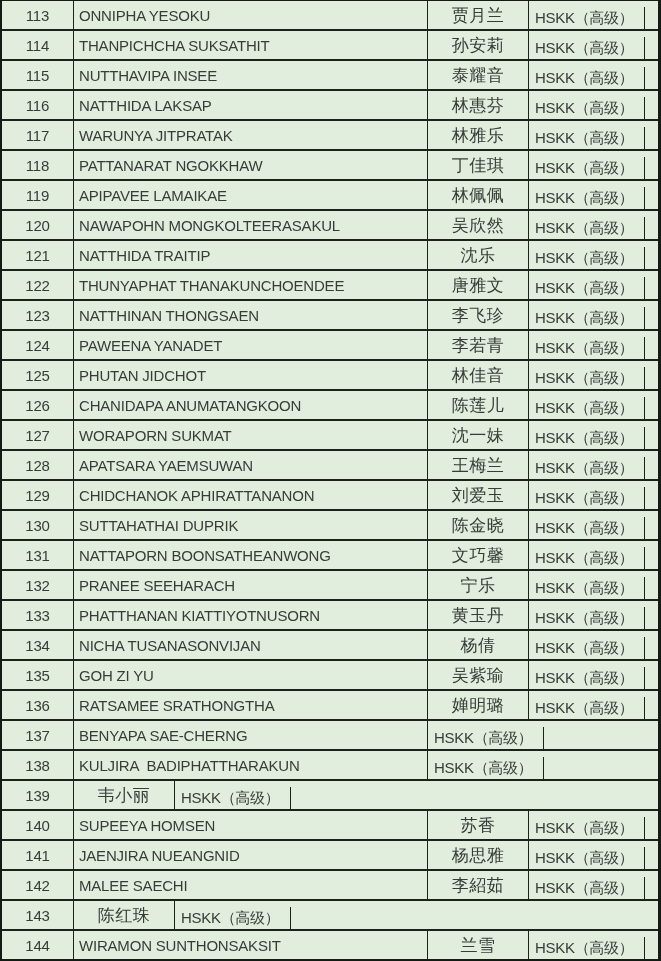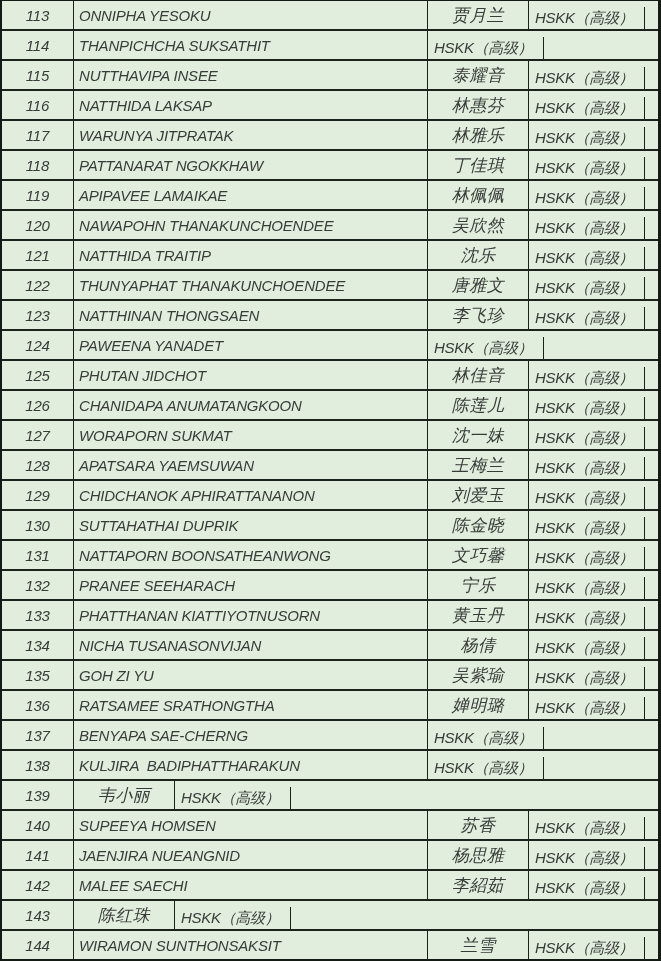--- a/index.html
+++ b/index.html
@@ -24,21 +24,20 @@
     border-top: 1px solid #141a14;
     display: flex;
     flex-direction: column;
   }
   .row {
     flex: 1 1 0;
     display: flex;
     align-items: stretch;
     border-bottom: 2px solid #1b211b;
     min-height: 0;
-    font-style: italic;
   }
   .row:last-child { border-bottom: 2px solid #141a14; }
   .cell {
     box-sizing: border-box;
     display: flex;
     align-items: center;
     border-right: 1px solid #1b211b;
     color: #383c38;
     font-size: 15px;
     font-stretch: condensed;
@@ -81,20 +80,21 @@
     <div class="cell c-no">113</div>
     <div class="cell c-name">ONNIPHA YESOKU</div>
     <div class="cell c-cn">贾月兰</div>
     <div class="cell c-level">HSKK（高级）</div>
     <div class="cell c-strip"></div>
   </div>
 
   <div class="row">
     <div class="cell c-no">114</div>
     <div class="cell c-name">THANPICHCHA SUKSATHIT</div>
+    <div class="cell c-cn">孙安莉</div>
     <div class="cell c-level">HSKK（高级）</div>
     <div class="cell c-strip"></div>
   </div>
 
   <div class="row">
     <div class="cell c-no">115</div>
     <div class="cell c-name">NUTTHAVIPA INSEE</div>
     <div class="cell c-cn">泰耀音</div>
     <div class="cell c-level">HSKK（高级）</div>
     <div class="cell c-strip"></div>
@@ -127,21 +127,21 @@
   <div class="row">
     <div class="cell c-no">119</div>
     <div class="cell c-name">APIPAVEE LAMAIKAE</div>
     <div class="cell c-cn">林佩佩</div>
     <div class="cell c-level">HSKK（高级）</div>
     <div class="cell c-strip"></div>
   </div>
 
   <div class="row">
     <div class="cell c-no">120</div>
-    <div class="cell c-name">NAWAPOHN THANAKUNCHOENDEE</div>
+    <div class="cell c-name">NAWAPOHN MONGKOLTEERASAKUL</div>
     <div class="cell c-cn">吴欣然</div>
     <div class="cell c-level">HSKK（高级）</div>
     <div class="cell c-strip"></div>
   </div>
 
   <div class="row">
     <div class="cell c-no">121</div>
     <div class="cell c-name">NATTHIDA TRAITIP</div>
     <div class="cell c-cn">沈乐</div>
     <div class="cell c-level">HSKK（高级）</div>
@@ -160,20 +160,21 @@
     <div class="cell c-no">123</div>
     <div class="cell c-name">NATTHINAN THONGSAEN</div>
     <div class="cell c-cn">李飞珍</div>
     <div class="cell c-level">HSKK（高级）</div>
     <div class="cell c-strip"></div>
   </div>
 
   <div class="row">
     <div class="cell c-no">124</div>
     <div class="cell c-name">PAWEENA YANADET</div>
+    <div class="cell c-cn">李若青</div>
     <div class="cell c-level">HSKK（高级）</div>
     <div class="cell c-strip"></div>
   </div>
 
   <div class="row">
     <div class="cell c-no">125</div>
     <div class="cell c-name">PHUTAN JIDCHOT</div>
     <div class="cell c-cn">林佳音</div>
     <div class="cell c-level">HSKK（高级）</div>
     <div class="cell c-strip"></div>

